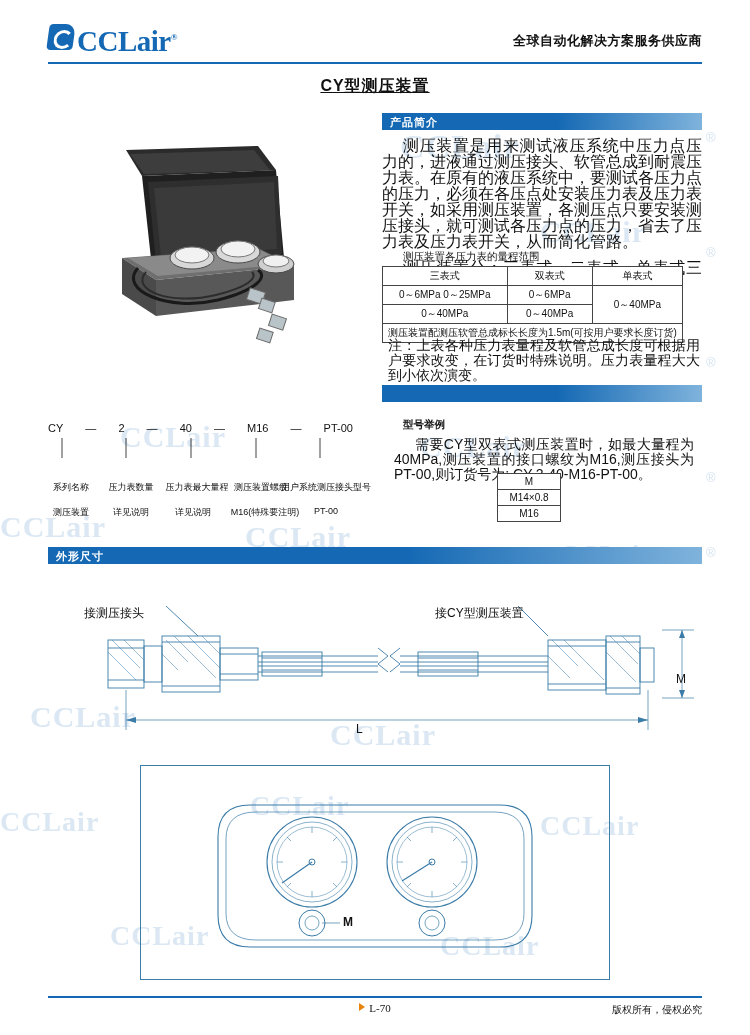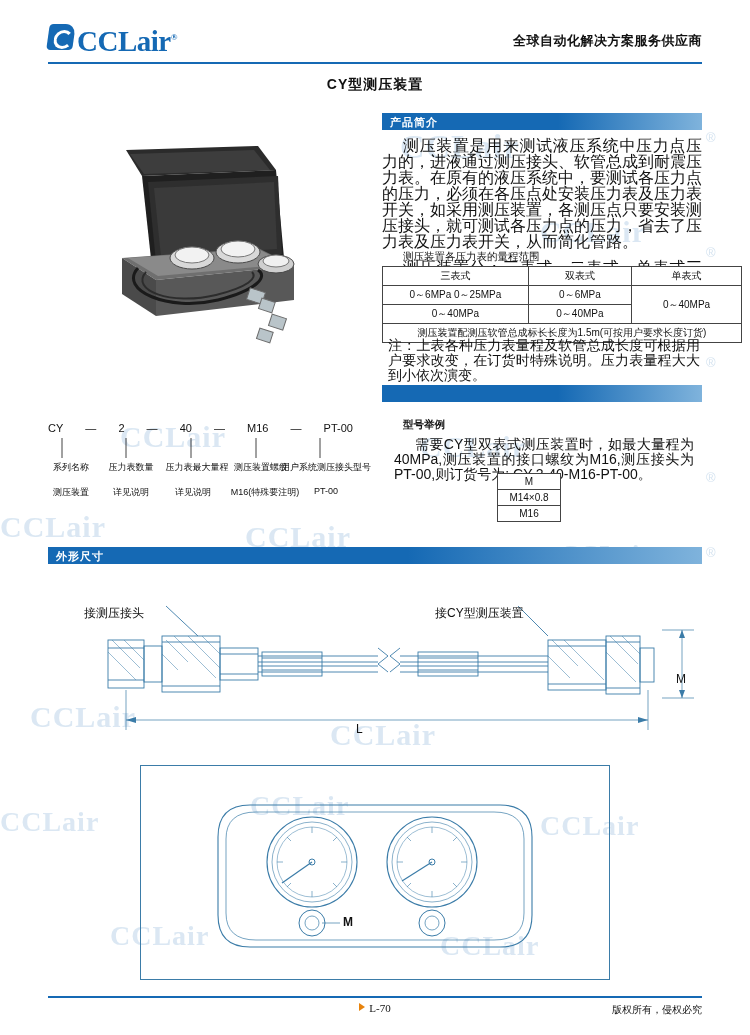--- a/index.html
+++ b/index.html
@@ -46,22 +46,23 @@
     margin-left: 32px;
   }
   .header-rule {
     position: absolute; left: 48px; right: 48px; top: 62px;
     height: 2px; background: #1569b4;
   }
 
   
   .page-title {
     position: absolute; left: 0; right: 0; top: 76px;
-    text-align: center; font-size: 14px; font-weight: bold;
+    text-align: center; font-size: 16px; font-weight: bold;
     letter-spacing: 1px;
+    text-decoration: underline;
   }
 
   
   .section-bar {
     position: absolute; height: 17px;
     background: linear-gradient(to right, #1569b4 0%, #1569b4 55%, #7fb3dc 100%);
     color: #fff; font-size: 11px; font-weight: bold;
     padding: 2px 0 0 8px; letter-spacing: 1px;
   }
   .section-bar.left  { left: 48px; width: 305px; }
@@ -106,21 +107,21 @@
 
   
   .code-row {
     position: absolute; display: flex; align-items: center;
     font-size: 11px; color: #111;
   }
   .code-row .cell { text-align: center; }
   .code-row .dash { color: #111; }
 
   .code-desc {
-    position: absolute; font-size: 9px; color: #111; text-align: center;
+    position: absolute; font-size: 9px; color: #111; text-align: center; margin-top: 20px;
   }
 
   
   .fig { position: absolute; }
   .photo-box {
     position: absolute; left: 108px; top: 140px; width: 190px; height: 215px;
   }
   .dim-label { position: absolute; font-size: 12px; color: #111; }
 
   
@@ -221,21 +222,21 @@
     </svg>
   </div>
 
   <div class="intro">
     <p>测压装置是用来测试液压系统中压力点压力的，进液通过测压接头、软管总成到耐震压力表。在原有的液压系统中，要测试各压力点的压力，必须在各压点处安装压力表及压力表开关，如采用测压装置，各测压点只要安装测压接头，就可测试各压力点的压力，省去了压力表及压力表开关，从而简化管路。</p>
     <p>测压装置分：三表式、二表式、单表式三种。</p>
   </div>
 
   <div class="tbl-title" style="left:403px; top:250px;">测压装置各压力表的量程范围</div>
 
-  <table class="dt" style="left:382px; top:266px; width:360px;">
+  <table class="dt" style="left:382px; top:266px; width:301px;">
     <tbody>
         <tr>
       <th style="width:130px;">三表式</th>
       <th style="width:92px;">双表式</th>
       <th style="width:98px;">单表式</th>
     </tr>
     <tr>
       <td>0～6MPa  0～25MPa</td>
       <td>0～6MPa</td>
       <td rowspan="2">0～40MPa</td>

